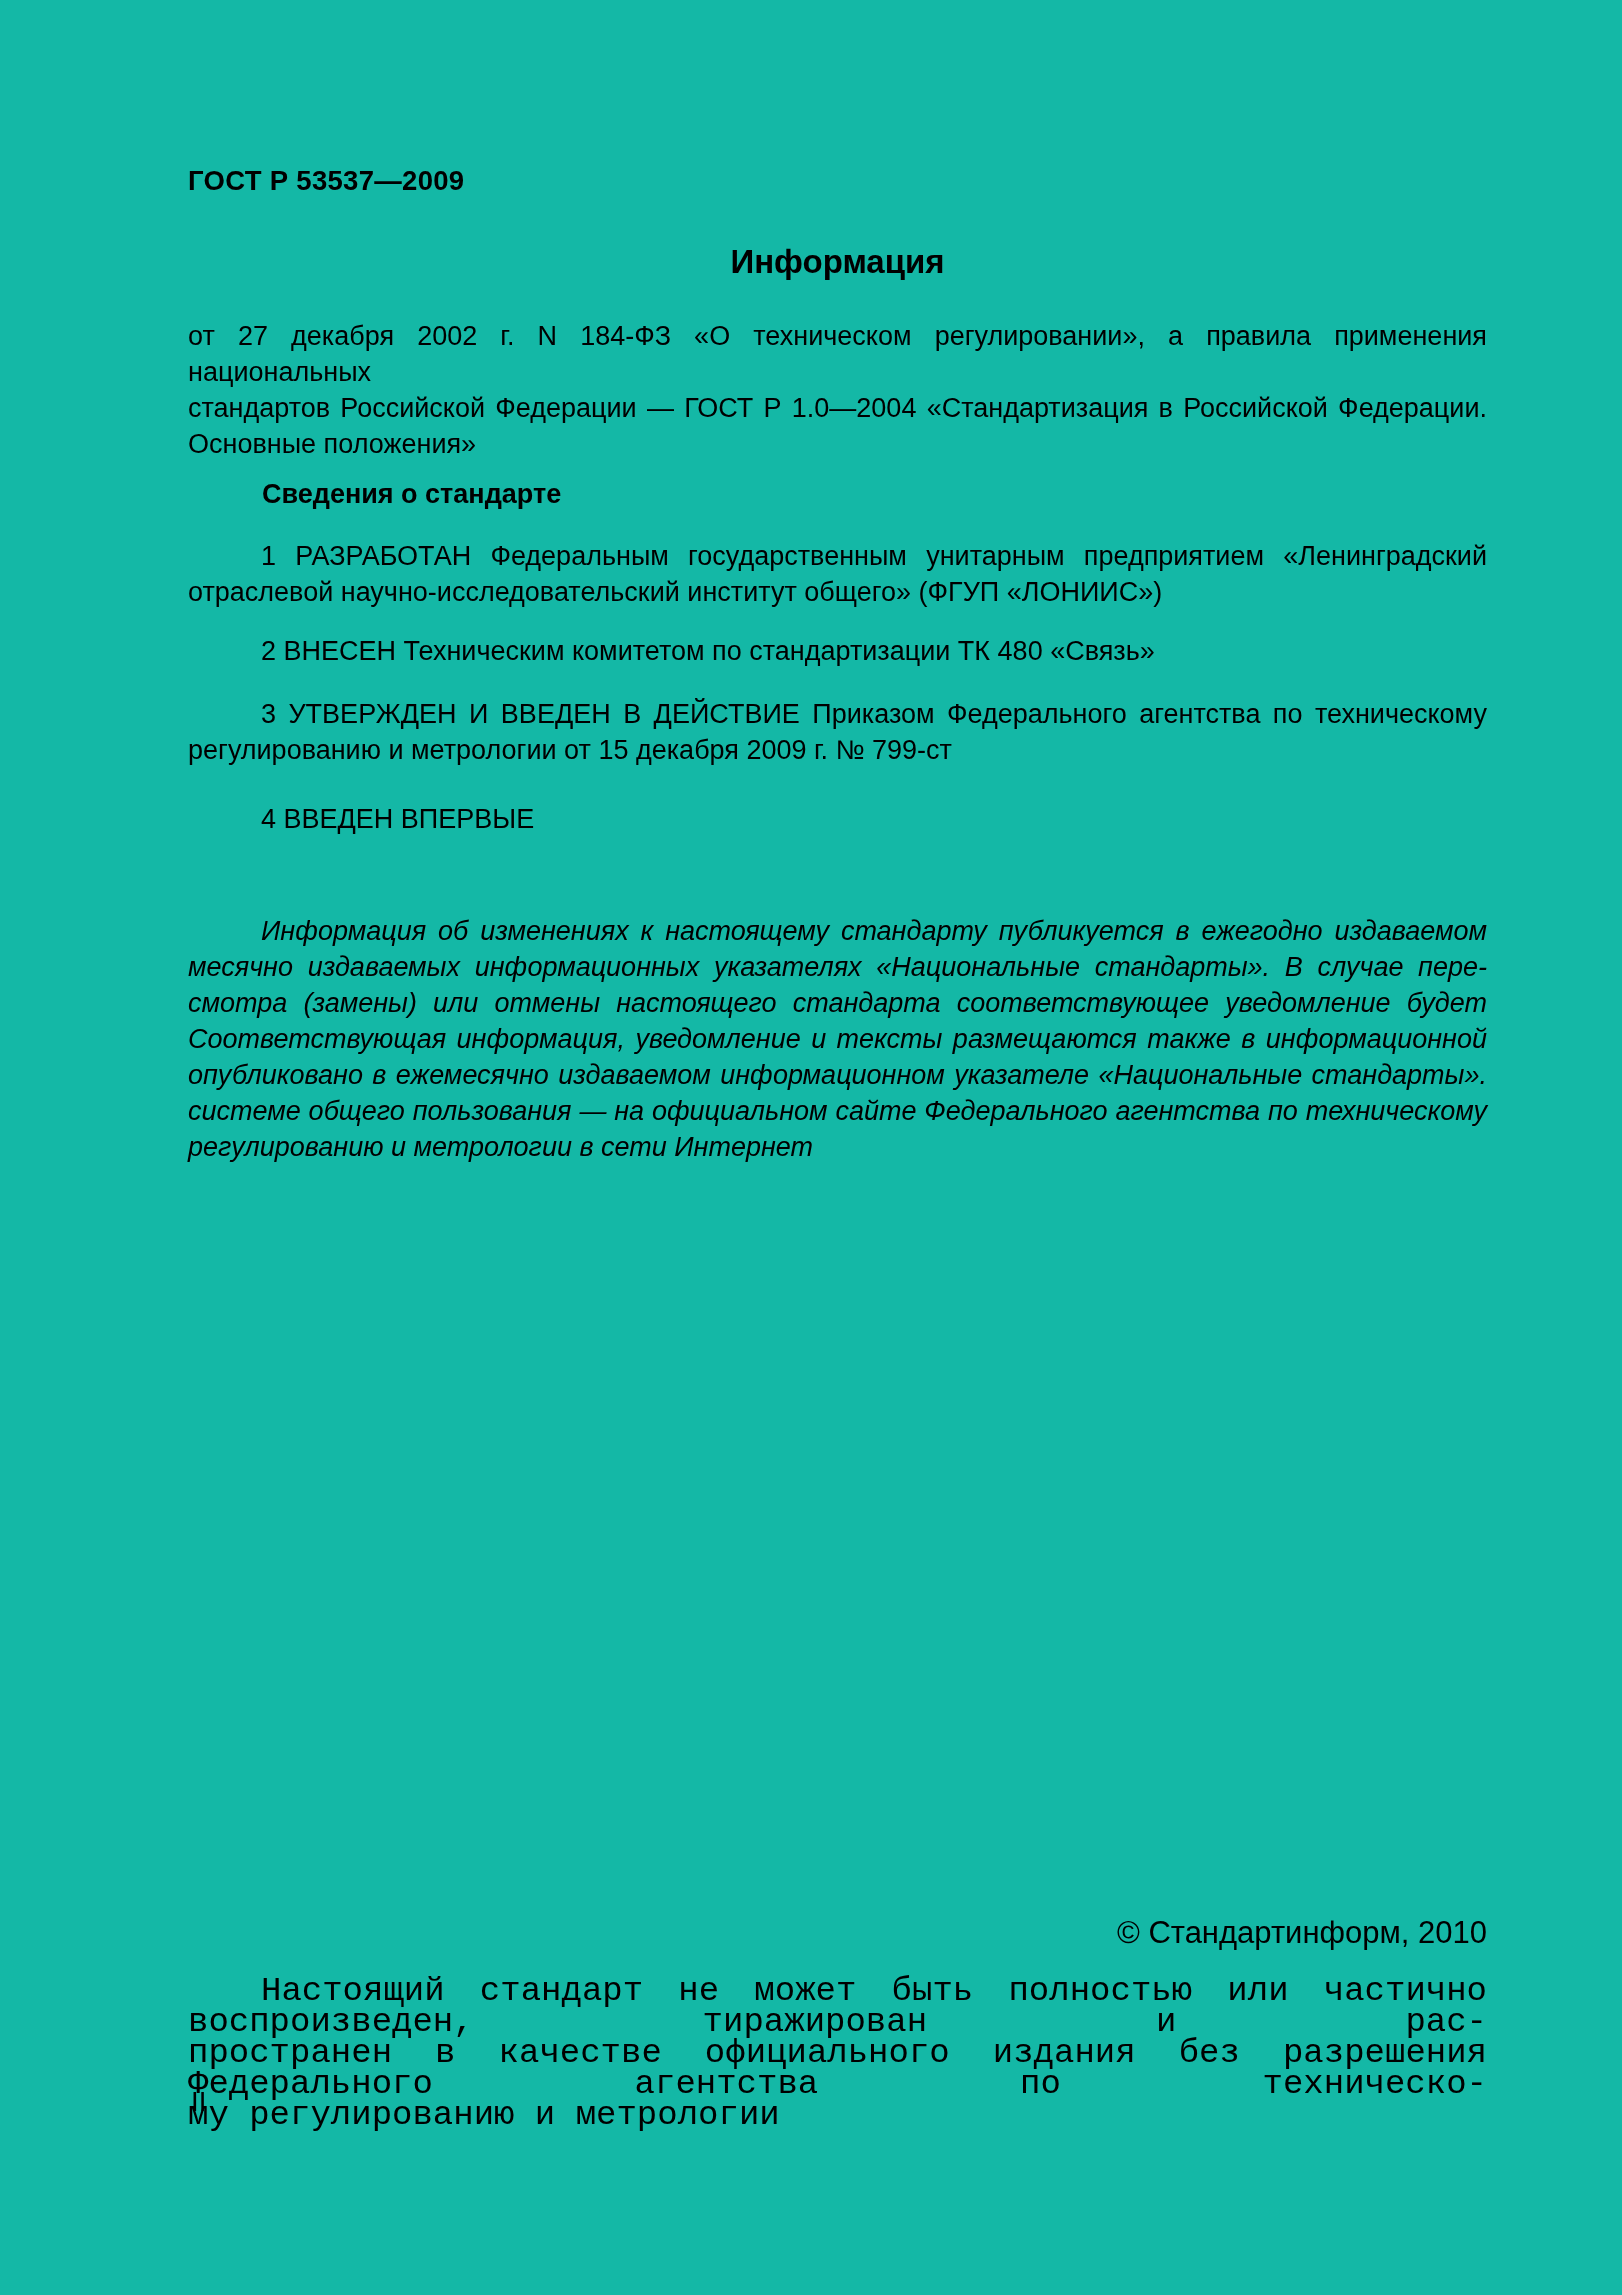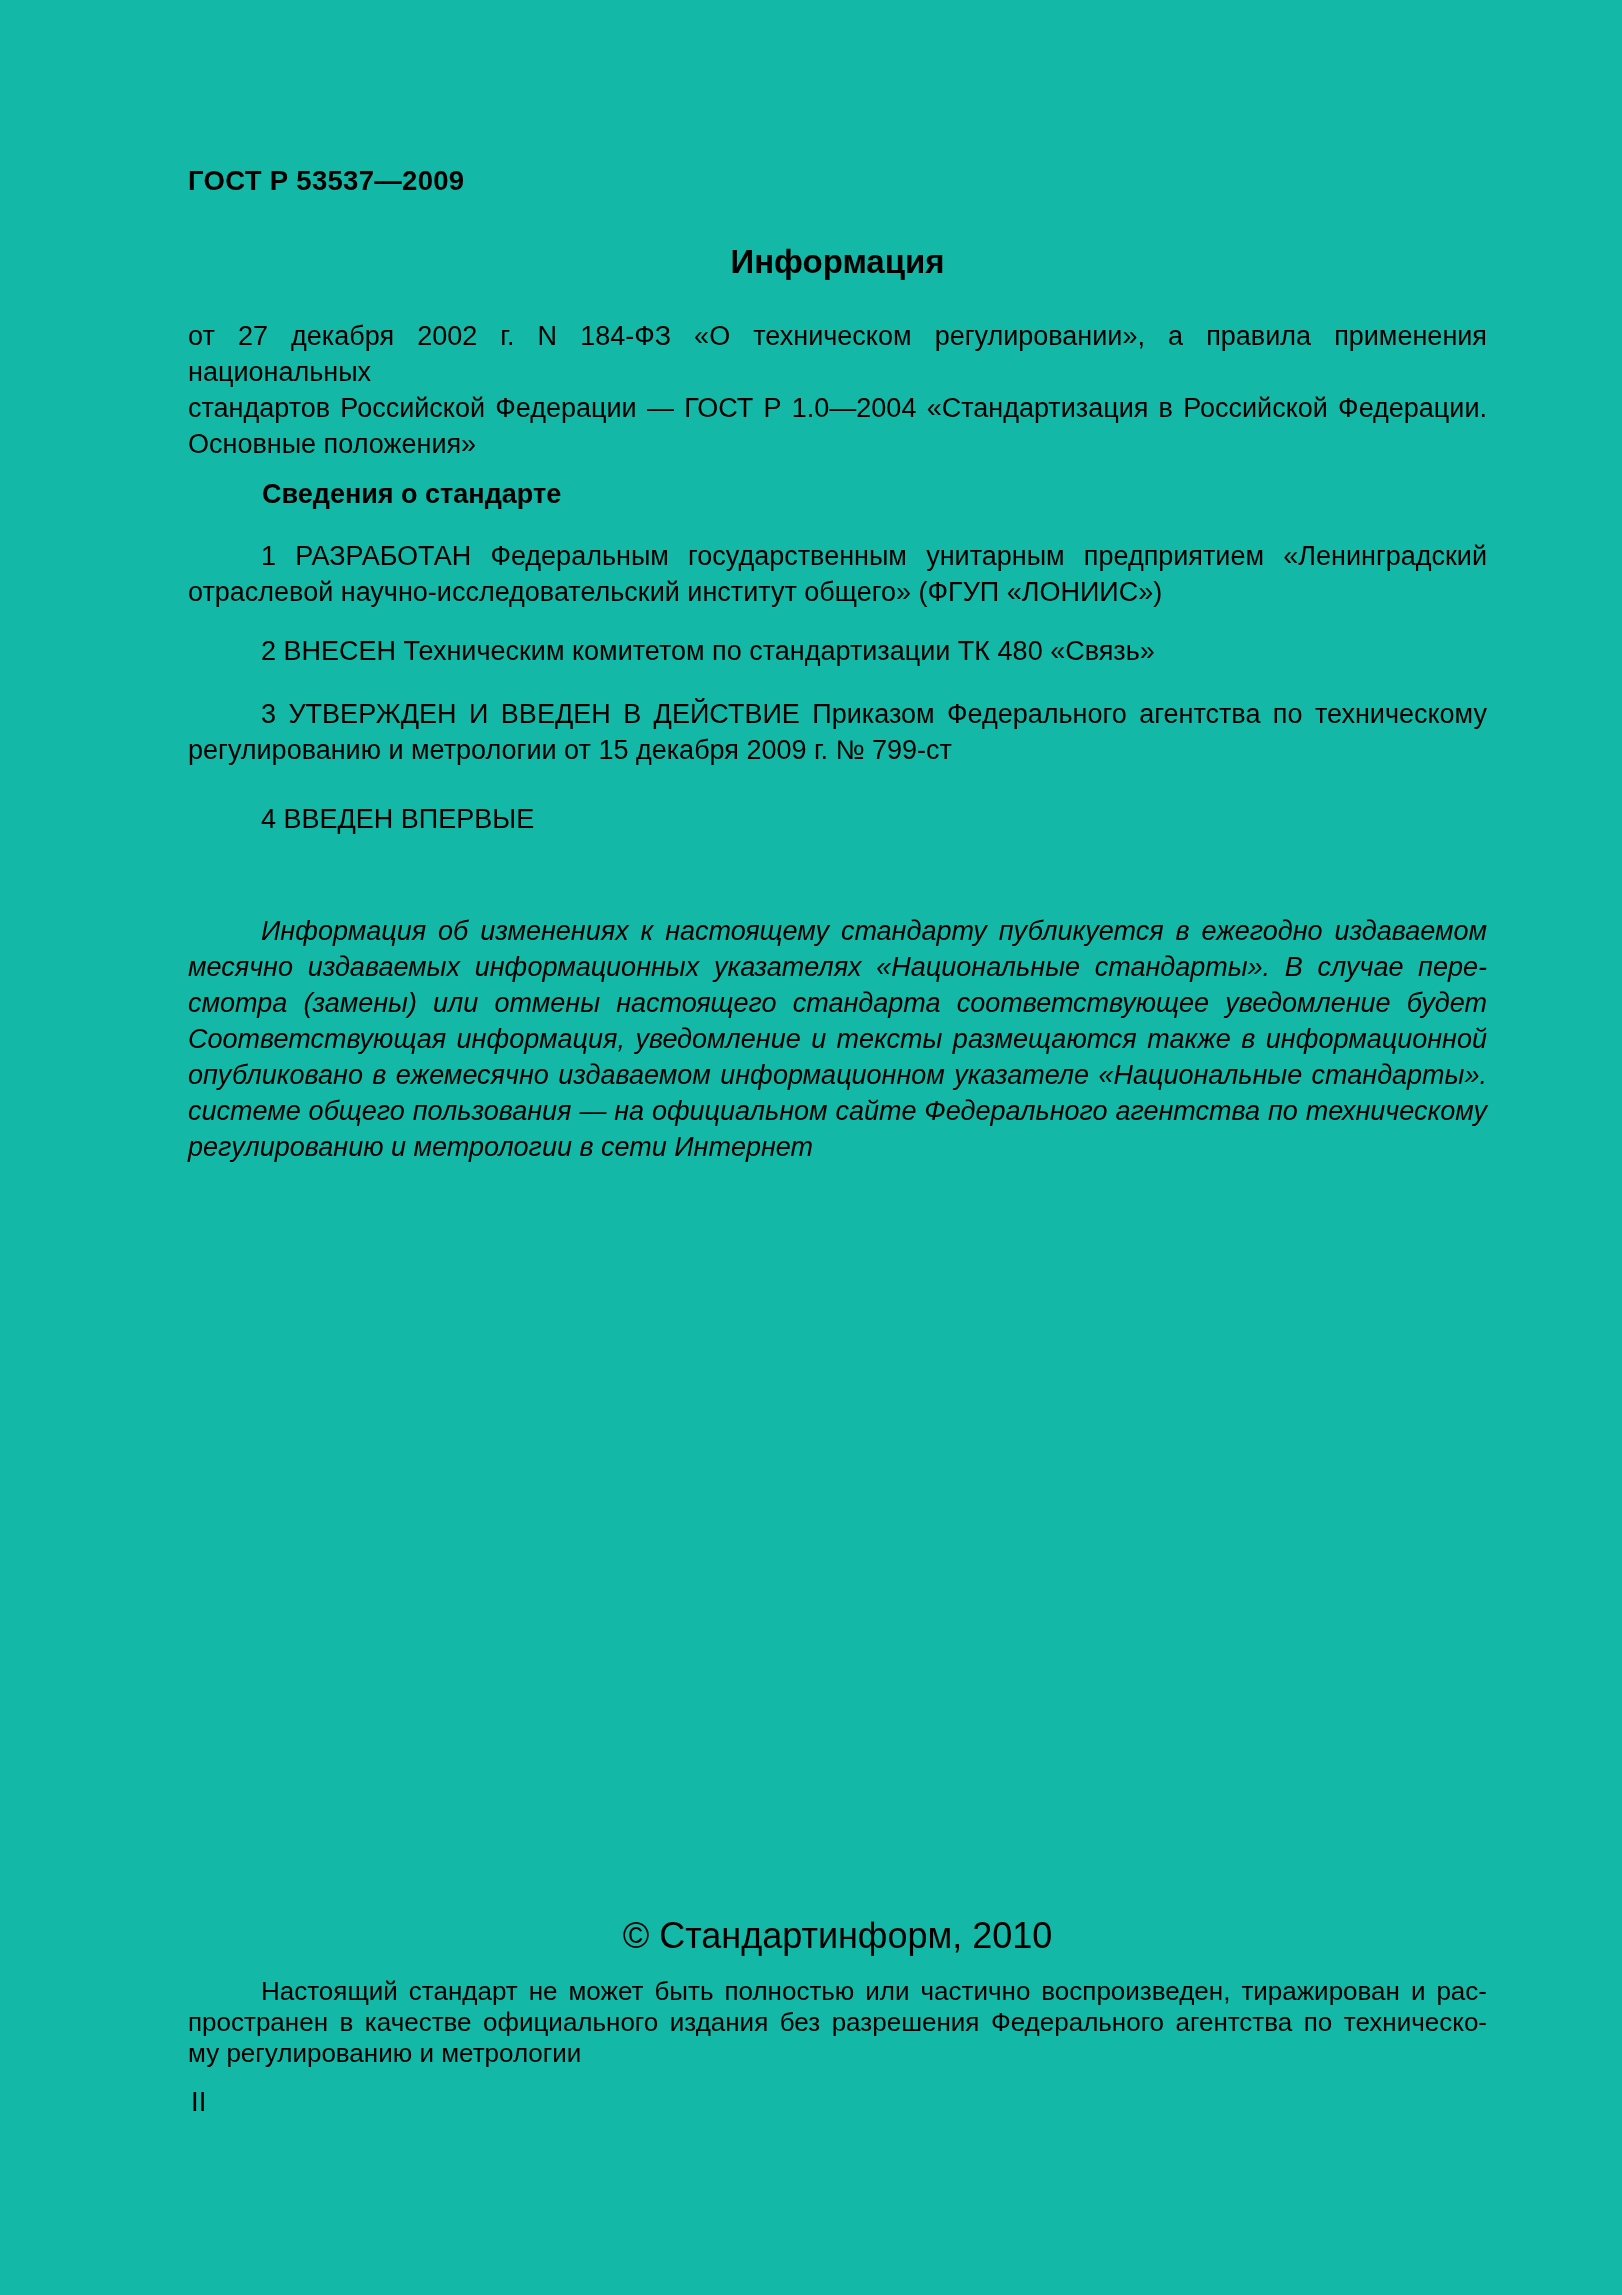--- a/index.html
+++ b/index.html
@@ -57,29 +57,30 @@
 
   .note {
     top: 913px;
     font-style: italic;
   }
 
   .copyright {
     top: 1915px;
     left: 188px;
     width: 1299px;
-    text-align: center;
-    font-size: 36px;
+    text-align: right;
+    font-size: 31px;
     white-space: nowrap;
   }
 
   .repro {
     top: 1976px;
-    font-size: 26px;
+    font-size: 34px;
     line-height: 31px;
+    font-family: Liberation Mono, monospace;
   }
 
   .page-number {
     top: 2086px;
     left: 191px;
     font-size: 27.5px;
   }
 
   
   .line {

